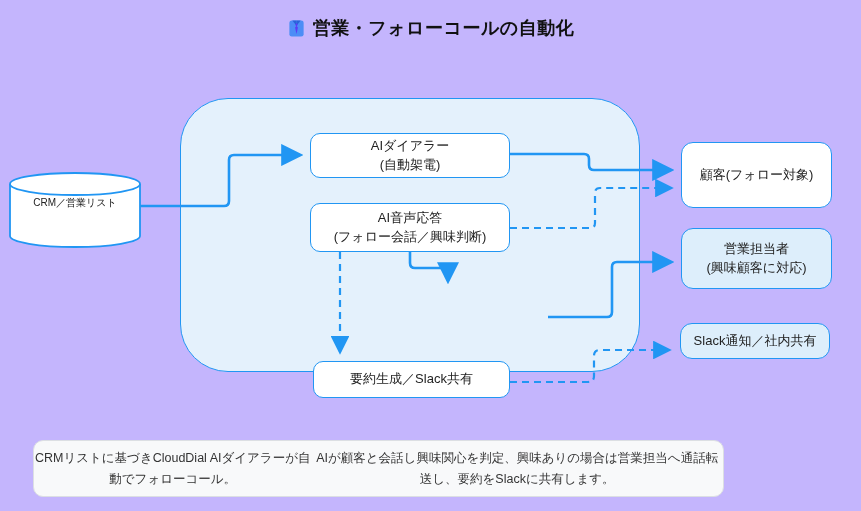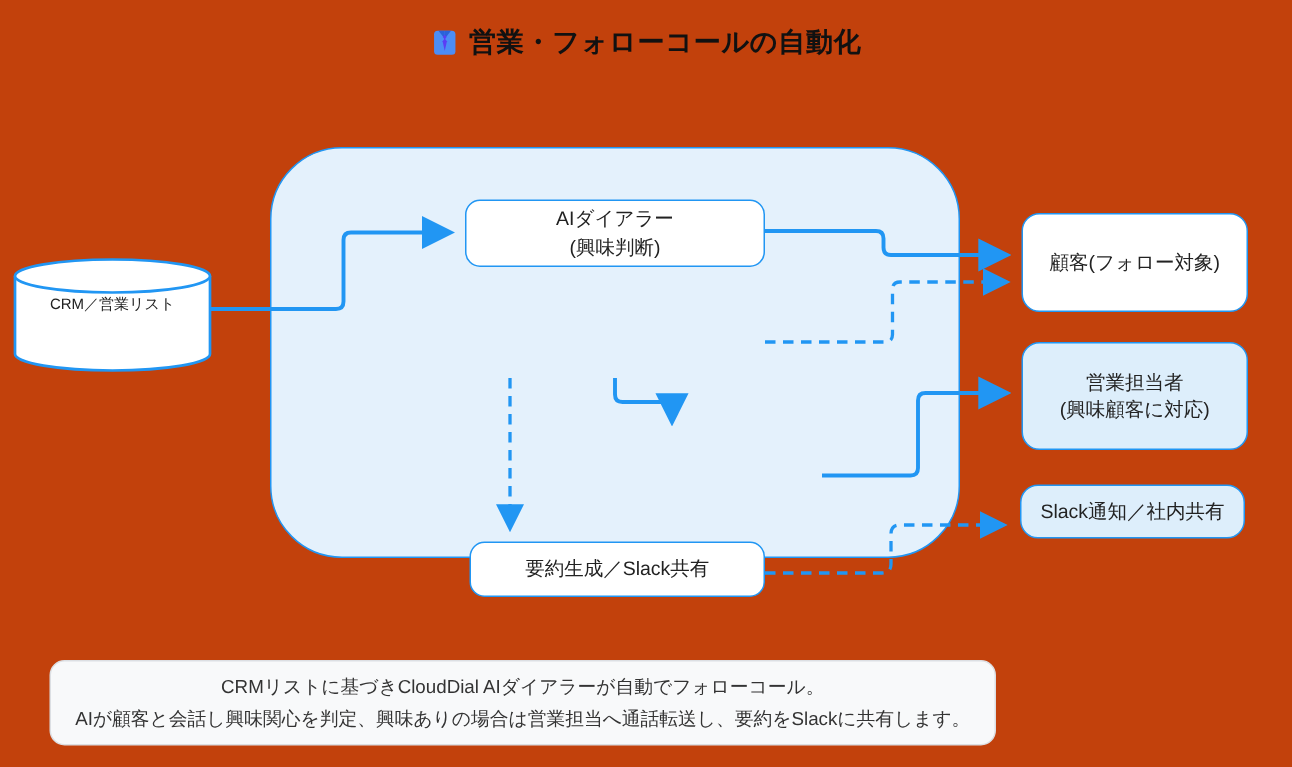--- a/index.html
+++ b/index.html
@@ -1,17 +1,17 @@
 <!DOCTYPE html>
 <html><head>
 <meta charset="utf-8">
 <style>
   html,body{margin:0;padding:0;background:#ffffff;}
   .canvas{
-    position:relative;width:861px;height:511px;background:#c2410c;overflow:hidden;
+    position:relative;width:861px;height:511px;background:#c4b5fd;overflow:hidden;
     font-family:"Liberation Sans","DejaVu Sans",sans-serif;color:#1f1f1f;
   }
   .title{
     position:absolute;left:0;top:16px;width:100%;text-align:center;
     font-size:18px;font-weight:bold;color:#111;letter-spacing:.5px;
     display:flex;justify-content:center;align-items:center;gap:7px;
   }
   .title .ticon{display:inline-flex;width:19px;height:19px;}
   .pipeline{
     position:absolute;left:180px;top:98px;width:460px;height:274px;
@@ -24,23 +24,23 @@
     border:1.6px solid #2196f3;border-radius:10px;background:#ffffff;
     display:flex;flex-direction:column;justify-content:center;align-items:center;
     font-size:13px;line-height:1.4;text-align:center;color:#222;
   }
   .node.lightblue{background:#ddeefb;border-radius:12px;}
   .cyl-label{
     position:absolute;z-index:3;left:10px;top:196px;width:130px;text-align:center;
     font-size:10px;color:#222;
   }
   .footer{
-    position:absolute;left:33px;top:440px;width:631px;height:57px;box-sizing:border-box;
+    position:absolute;left:33px;top:440px;width:691px;height:57px;box-sizing:border-box;
     background:#f8f9fa;border:1px solid #dcdfe3;border-radius:10px;z-index:1;
-    display:flex;flex-direction:column;justify-content:center;align-items:center;
+    display:flex;flex-direction:row;justify-content:center;align-items:center;
     font-size:12.5px;color:#333;line-height:1.65;text-align:center;
   }
 </style>
 </head>
 <body>
 
 <div class="canvas">
 
   <div class="title">
     <span class="ticon">
@@ -76,34 +76,38 @@
 
     <path d="M510 228 L590 228 Q595 228 595 223 L595 193 Q595 188 600 188 L671 188" fill="none" stroke="#2196f3" stroke-width="2.2" stroke-dasharray="7 5" marker-end="url(#arw)"></path>
     <path d="M340 252 L340 352" fill="none" stroke="#2196f3" stroke-width="2.2" stroke-dasharray="7 5" marker-end="url(#arw)"></path>
     <path d="M510 382 L588 382 Q594 382 594 376 L594 356 Q594 350 600 350 L669 350" fill="none" stroke="#2196f3" stroke-width="2.2" stroke-dasharray="7 5" marker-end="url(#arw)"></path>
   </svg>
 
   <div class="cyl-label">CRM／営業リスト</div>
 
   <div class="node" style="left:310px;top:133px;width:200px;height:45px;">
     <div>AIダイアラー</div>
-    <div>(興味判断)</div>
+    <div>(自動架電)</div>
   </div>
 
+  <div class="node" style="left:310px;top:203px;width:200px;height:49px;">
+    <div>AI音声応答</div>
+    <div>(フォロー会話／興味判断)</div>
+  </div>
 
 
   <div class="node" style="left:313px;top:361px;width:197px;height:37px;">
     <div>要約生成／Slack共有</div>
   </div>
 
   <div class="node" style="left:681px;top:142px;width:151px;height:66px;border-radius:12px;">
     <div>顧客(フォロー対象)</div>
   </div>
 
-  <div class="node lightblue" style="left:681px;top:228px;width:151px;height:72px;">
+  <div class="node lightblue" style="left:681px;top:228px;width:151px;height:61px;">
     <div>営業担当者</div>
     <div>(興味顧客に対応)</div>
   </div>
 
   <div class="node lightblue" style="left:680px;top:323px;width:150px;height:36px;">
     <div>Slack通知／社内共有</div>
   </div>
 
   <div class="footer">
     <div>CRMリストに基づきCloudDial AIダイアラーが自動でフォローコール。</div>

